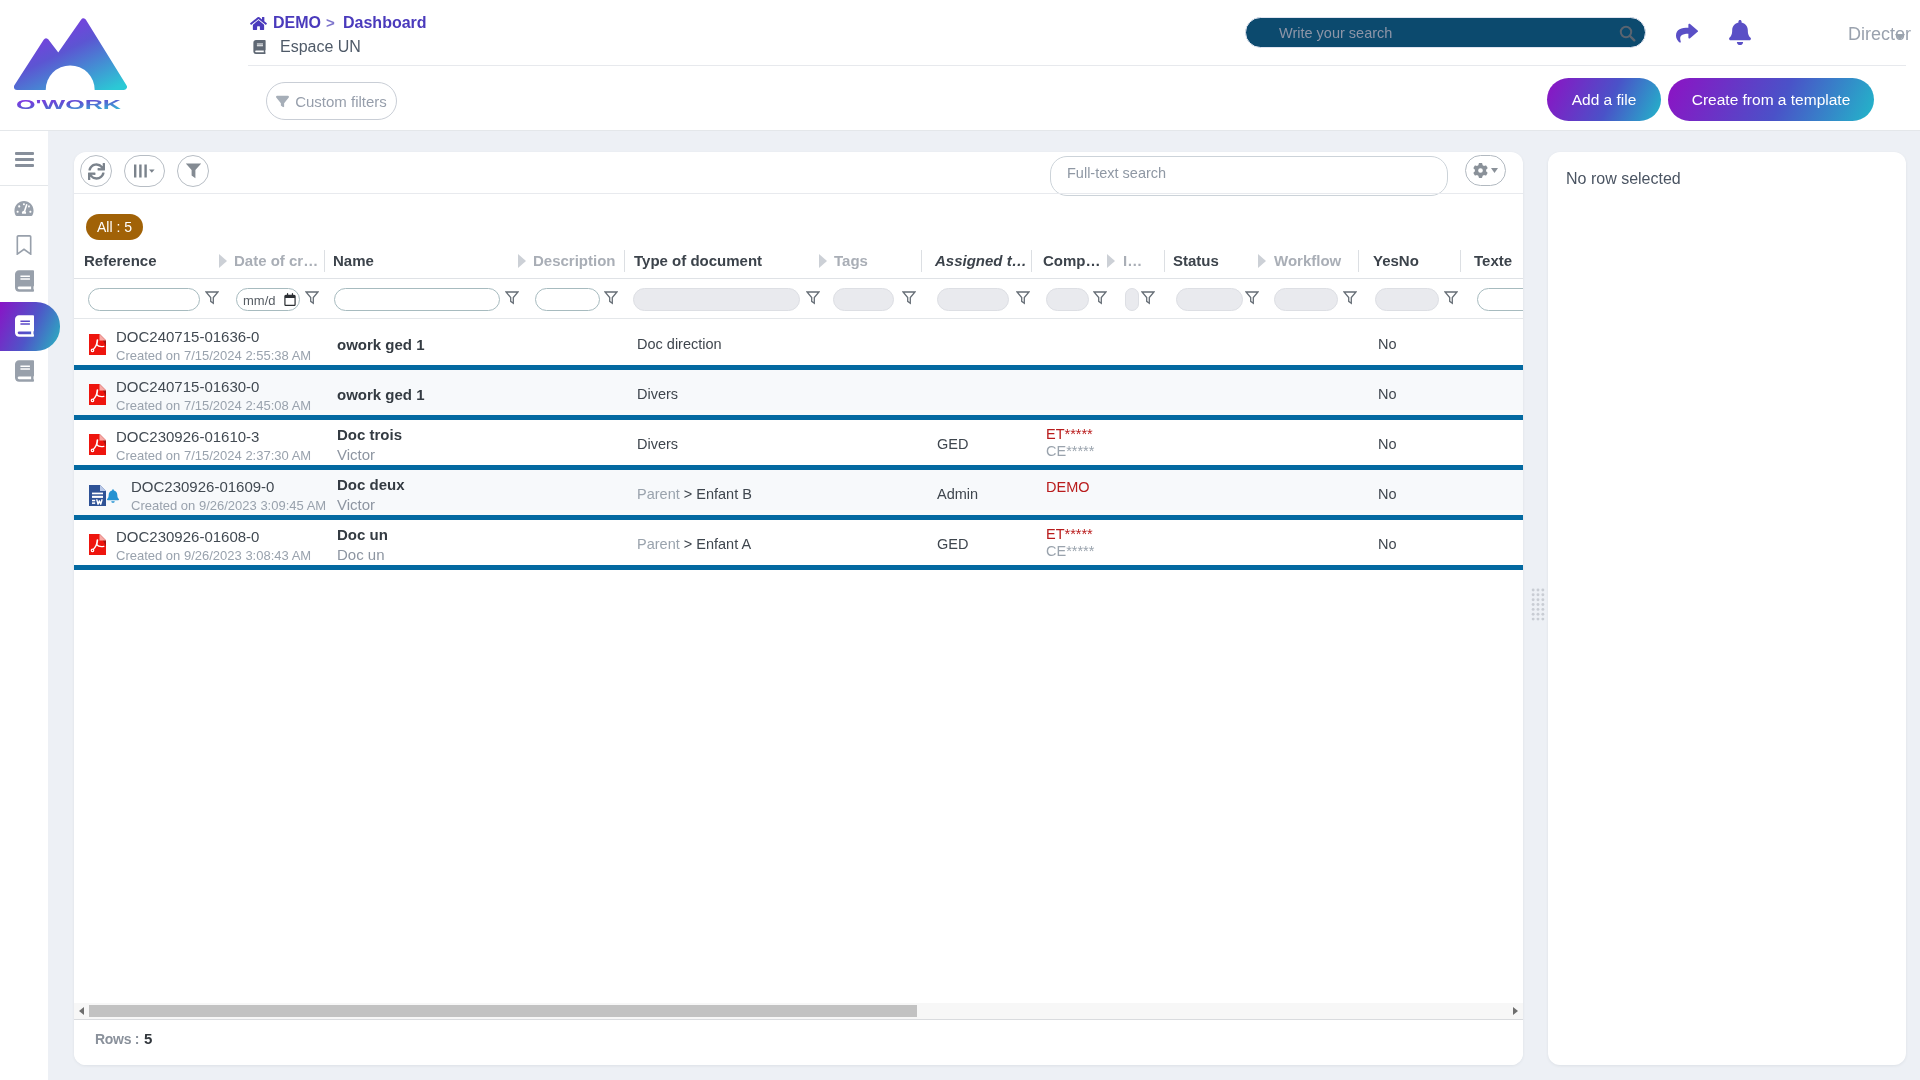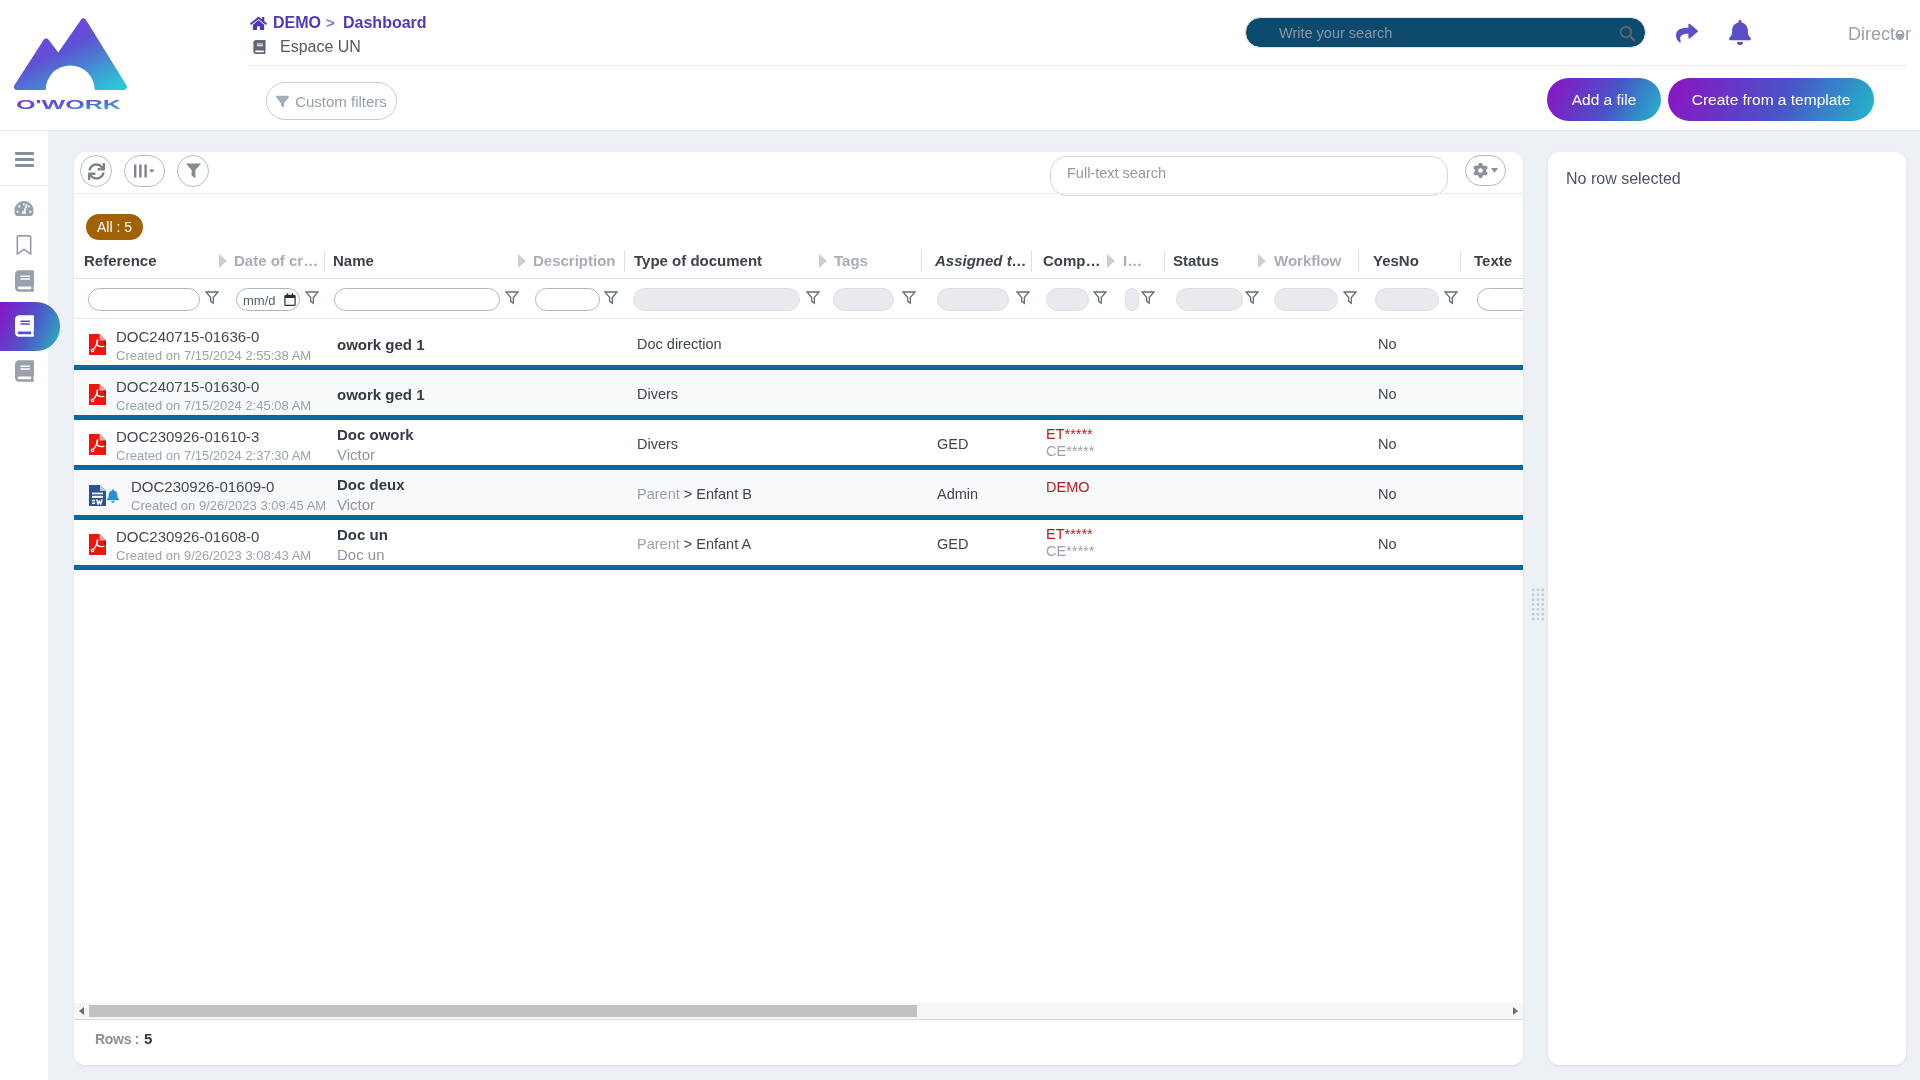--- a/index.html
+++ b/index.html
@@ -334,21 +334,21 @@
         <path d="M10.5 0 L17 6.5 H10.5 Z" fill="#f7a9a5"></path>
         <g stroke="#fff" fill="none" stroke-linecap="round">
           <path d="M8.4 6.2 C8.1 8.2 8.0 9.4 7.6 10.6" stroke-width="1.7"></path>
           <path d="M7.6 10.6 C9.2 12.5 12.2 12.9 14.8 12.4" stroke-width="1.4"></path>
           <path d="M7.6 10.6 C6.6 12.5 5.4 14.3 4.3 15.4" stroke-width="1.3"></path>
           <circle cx="3.5" cy="16.3" r="1.25" stroke-width="1.2"></circle>
         </g>
       </svg>
     <span class="ref1">DOC230926-01610-3</span>
     <span class="ref2">Created on 7/15/2024 2:37:30 AM</span>
-    <span class="nm1" style="top:6px;">Doc owork</span>
+    <span class="nm1" style="top:6px;">Doc trois</span>
     <span class="nm2">Victor</span>
     <span class="typ">Divers</span>
     <span class="asg">GED</span>
     <span class="cmp1">ET*****</span>
     <span class="cmp2">CE*****</span>
     <span class="yn">No</span>
   </div>
   <div class="row alt" style="top:318px;">
     <svg class="abs" style="left:15px; top:15px;" width="17" height="21" viewBox="0 0 17 21">
         <path d="M0 0 H11 L17 6 V21 H0 Z" fill="#2e5296"></path>

